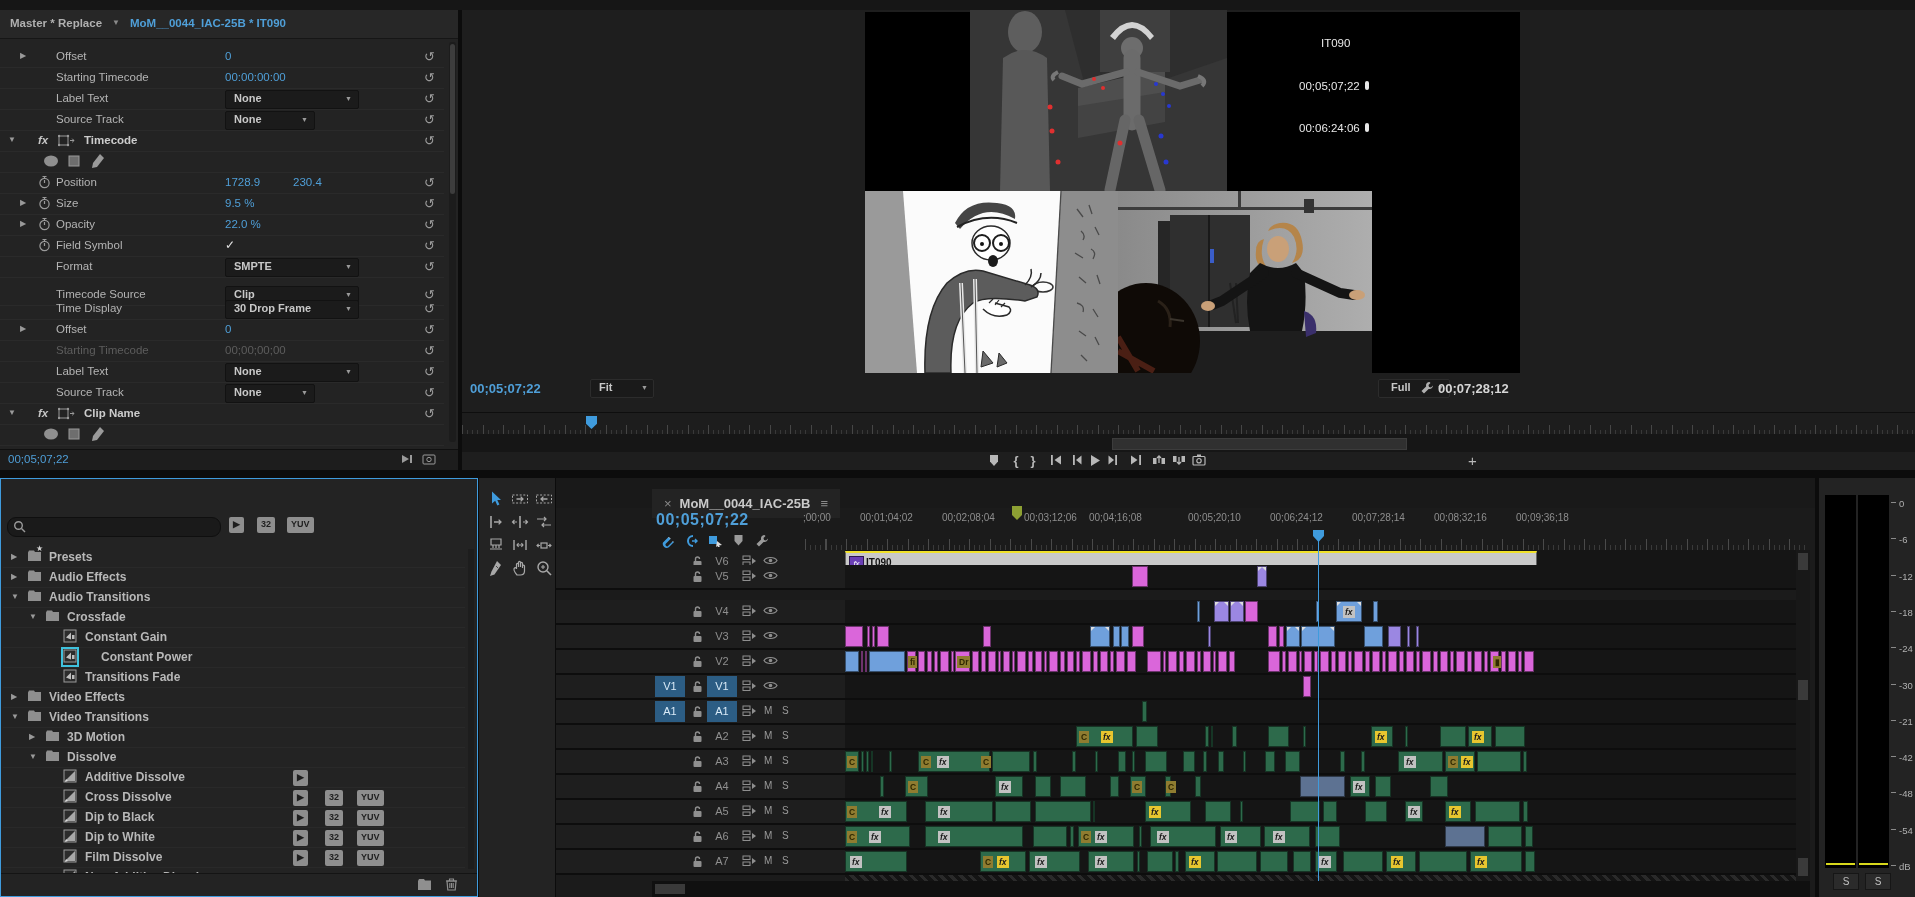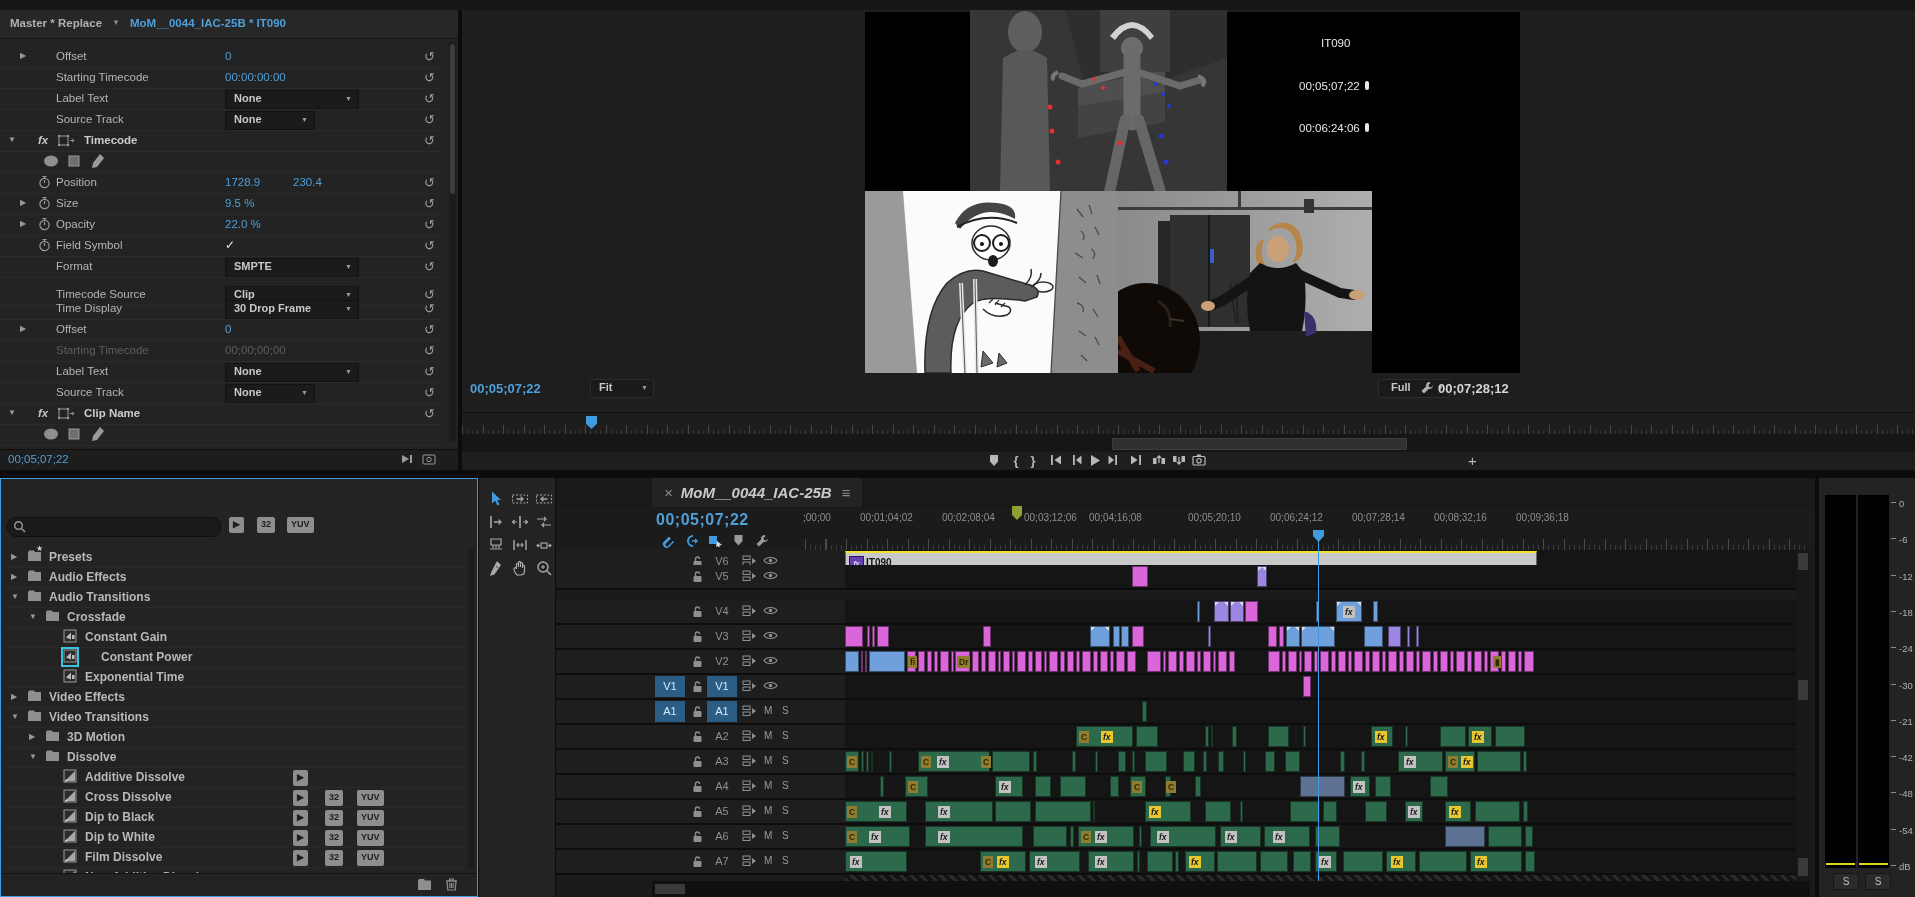--- a/index.html
+++ b/index.html
@@ -84,21 +84,21 @@
   #fx-footer{position:absolute;left:0;bottom:0;width:100%;height:22px;background:#232323;border-top:1px solid #141414;}
   #fx-scroll{position:absolute;right:3px;top:70px;width:6px;height:320px;background:#1d1d1d;}
 
   
   #tools{left:478px;top:478px;width:78px;height:419px;background:#232323;border-left:1px solid #0c0c0c;border-right:1px solid #0c0c0c;box-sizing:border-box;}
   .tool{position:absolute;width:22px;height:22px;cursor:pointer;}
 
   
   #timeline{left:556px;top:478px;width:1259px;height:419px;background:#1b1b1b;}
   #tl-tabbar{position:absolute;left:0;top:0;width:100%;height:30px;background:#191919;}
-  #tl-tab{position:absolute;left:96px;top:0;height:29px;background:#232323;padding:0 12px;line-height:29px;color:#c9c9c9;font-size:15px;font-weight:bold;font-style:italic;}
+  #tl-tab{position:absolute;left:96px;top:11px;height:29px;background:#232323;padding:0 12px;line-height:29px;color:#c9c9c9;font-size:13px;font-weight:bold;}
   #tl-tab .x{color:#8a8a8a;margin-right:8px;font-weight:normal;}
   #tl-tab .pmenu{color:#8a8a8a;margin-left:10px;font-weight:normal;}
   #tl-tc{position:absolute;left:100px;top:33px;color:#4f9fd8;font-size:16px;font-weight:bold;letter-spacing:0.5px;}
   .tlicon{position:absolute;top:56px;width:16px;height:14px;cursor:pointer;}
   #tl-ruler{position:absolute;left:249px;top:30px;width:1005px;height:42px;}
   .rlabel{position:absolute;top:4px;color:#8e8e8e;font-size:10px;white-space:nowrap;}
   #tl-ticks{position:absolute;left:0;top:24px;width:100%;height:18px;
      background-image:
        repeating-linear-gradient(to right,#4a4a4a 0 1px,transparent 1px 20.5px),
        repeating-linear-gradient(to right,#3a3a3a 0 1px,transparent 1px 5.125px);
@@ -567,21 +567,21 @@
               <rect x="9" y="6" width="2.5" height="4" fill="#bdbdbd"></rect>
             </svg></span>
           <span class="flabel" style="left:98px">Constant Power</span>
         </div>
         <div class="fxrow" style="top: 188px;">
           <span class="ficon" style="left:60px"><svg width="14" height="14" viewBox="0 0 14 14">
               <rect x="1" y="1" width="12" height="12" fill="#2c2c2c" stroke="#9a9a9a"></rect>
               <path d="M3 8.5 8 3.5v7z" fill="#bdbdbd"></path>
               <rect x="9" y="6" width="2.5" height="4" fill="#bdbdbd"></rect>
             </svg></span>
-          <span class="flabel" style="left:82px">Exponential Time</span>
+          <span class="flabel" style="left:82px">Transitions Fade</span>
         </div>
         <div class="fxrow" style="top: 208px;">
           <span class="tri" style="left:8px">▶</span>
           <span class="ficon" style="left:24px"><svg width="15" height="13" viewBox="0 0 15 13">
               <path d="M1 3.5l1-2h5l1 1.5h6V12H1z" fill="#8f8f8f"></path>
             </svg></span>
           <span class="flabel" style="left:46px">Video Effects</span>
         </div>
         <div class="fxrow" style="top: 228px;">
           <span class="tri" style="left:8px">▼</span>

